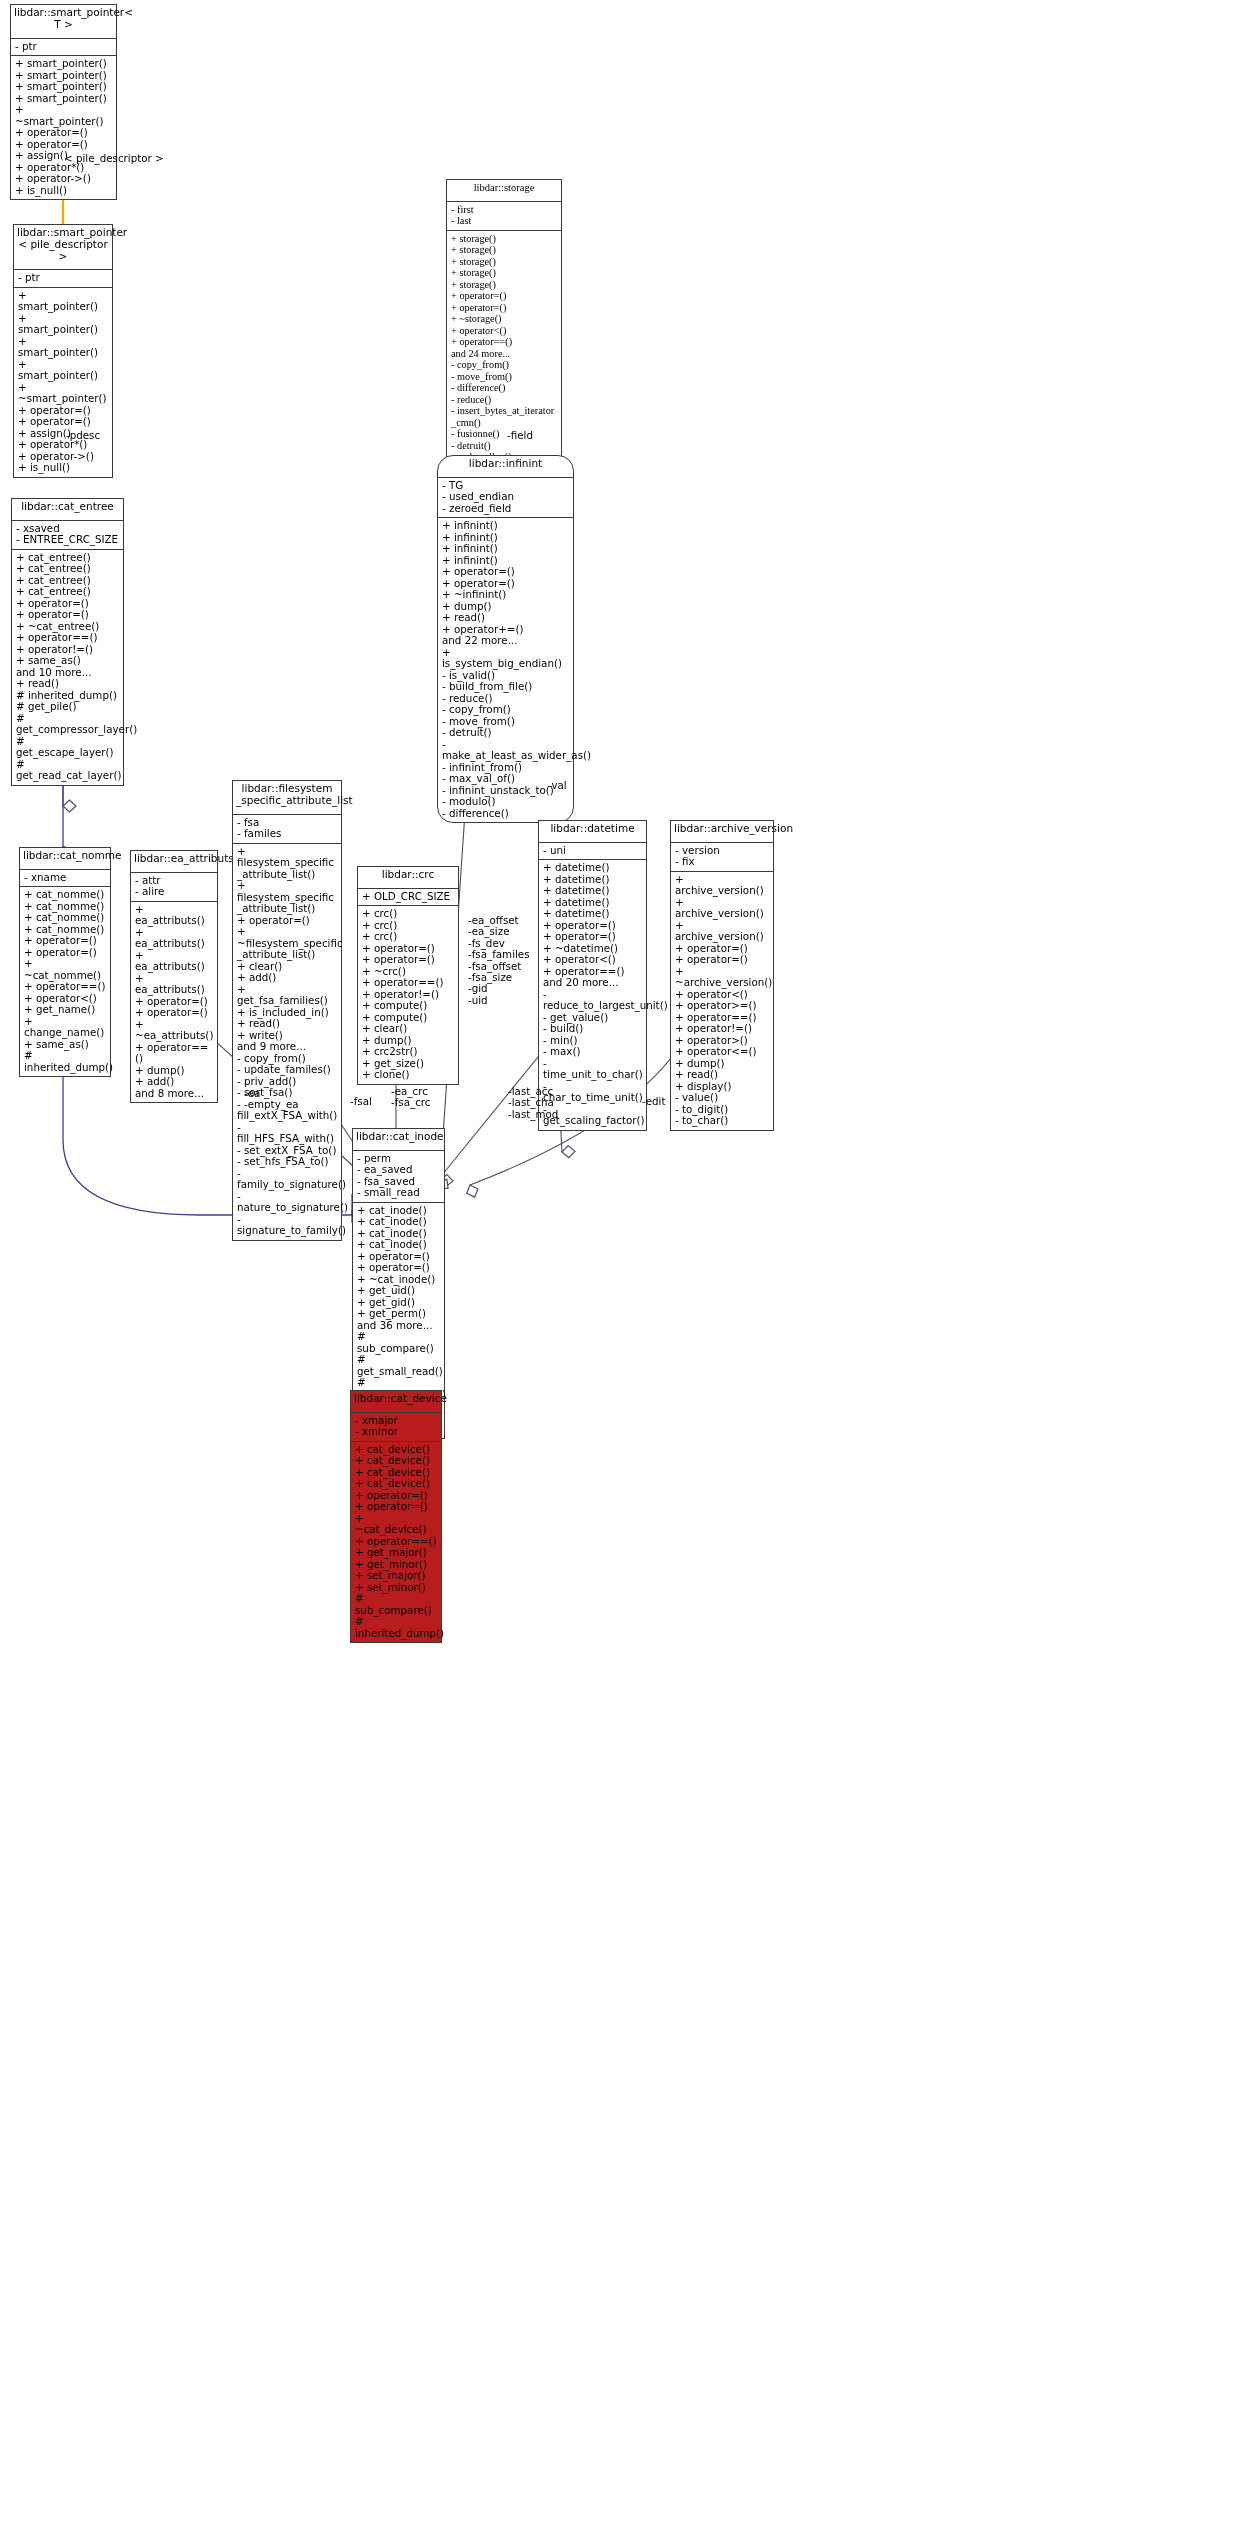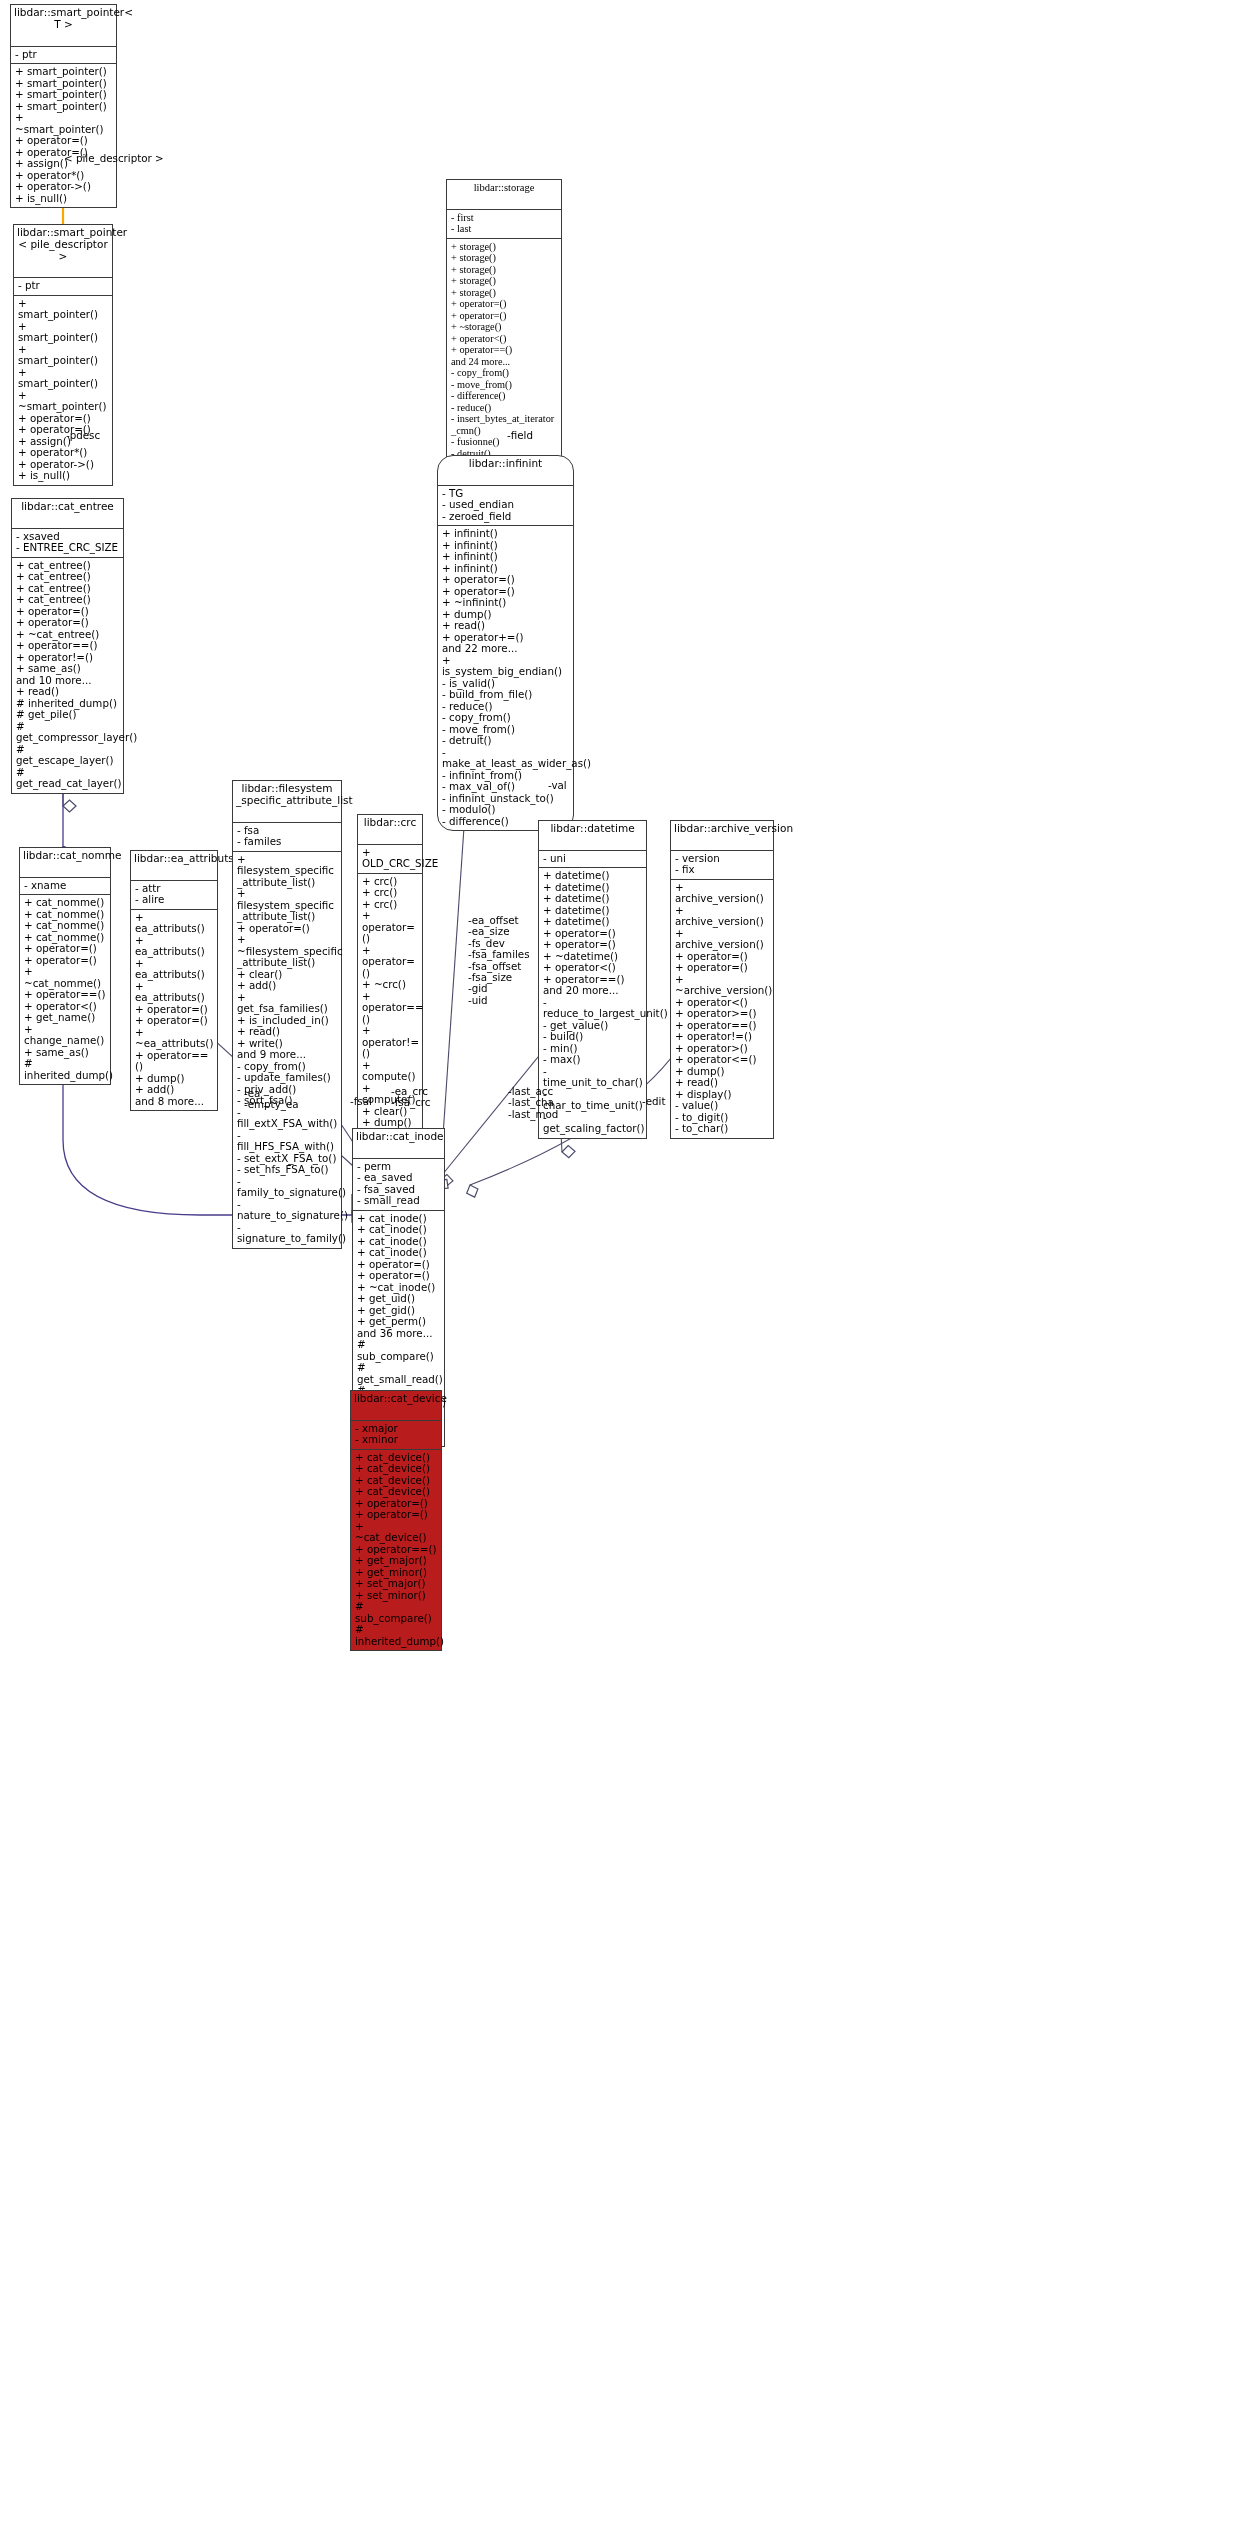--- a/index.html
+++ b/index.html
@@ -25,21 +25,21 @@
     box-sizing:border-box;
     border:1px solid #3a3a3a;
     background:#ffffff;
     font-size:10.5px;
     line-height:11.6px;
     z-index:5;
   }
   .node.filled{ background:#b91c1c; }
   .nhead{
     text-align:center;
-    padding:2px 3px 15px 3px;
+    padding:2px 3px 7px 3px;
     border-bottom:1px solid #3a3a3a;
     white-space:pre-line;
     font-size:10.5px;
     line-height:11.8px;
   }
   .nattrs{
     padding:2px 3px 3px 4px;
     border-bottom:1px solid #3a3a3a;
     min-height:8px;
   }
@@ -322,21 +322,21 @@
       <div class="mrow">- fill_extX_FSA_with()</div>
       <div class="mrow">- fill_HFS_FSA_with()</div>
       <div class="mrow">- set_extX_FSA_to()</div>
       <div class="mrow">- set_hfs_FSA_to()</div>
       <div class="mrow">- family_to_signature()</div>
       <div class="mrow">- nature_to_signature()</div>
       <div class="mrow">- signature_to_family()</div>
     </div>
   </div>
 
-  <div class="node" style="left:357px; top:814px; width:66px;">
+  <div class="node" style="left:357px; top:866px; width:102px;">
     <div class="nhead">libdar::crc</div>
     <div class="nattrs">
       <div class="mrow">+ OLD_CRC_SIZE</div>
     </div>
     <div class="nops">
       <div class="mrow">+ crc()</div>
       <div class="mrow">+ crc()</div>
       <div class="mrow">+ crc()</div>
       <div class="mrow">+ operator=()</div>
       <div class="mrow">+ operator=()</div>

